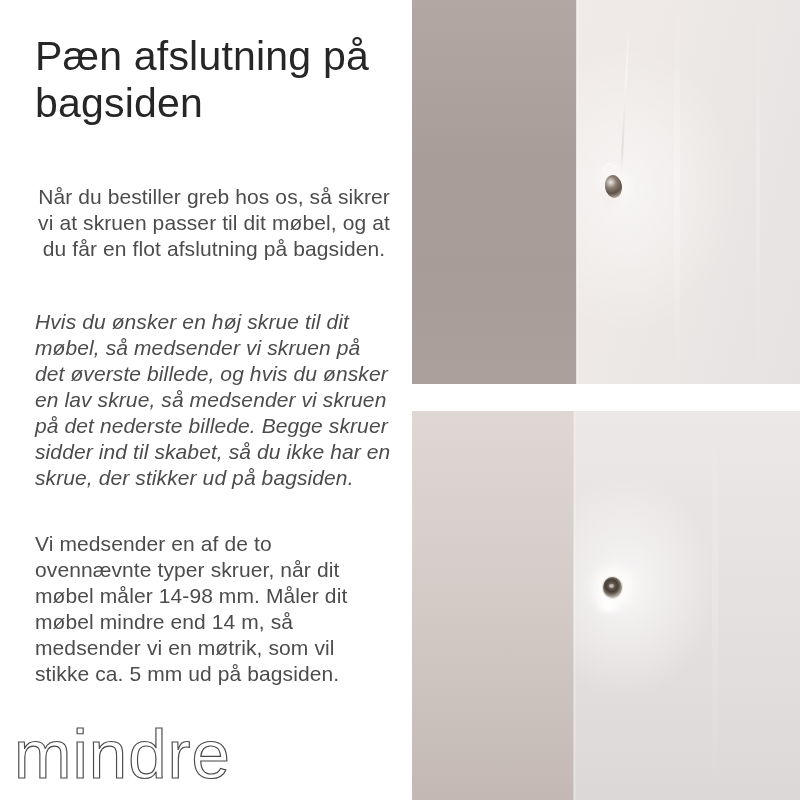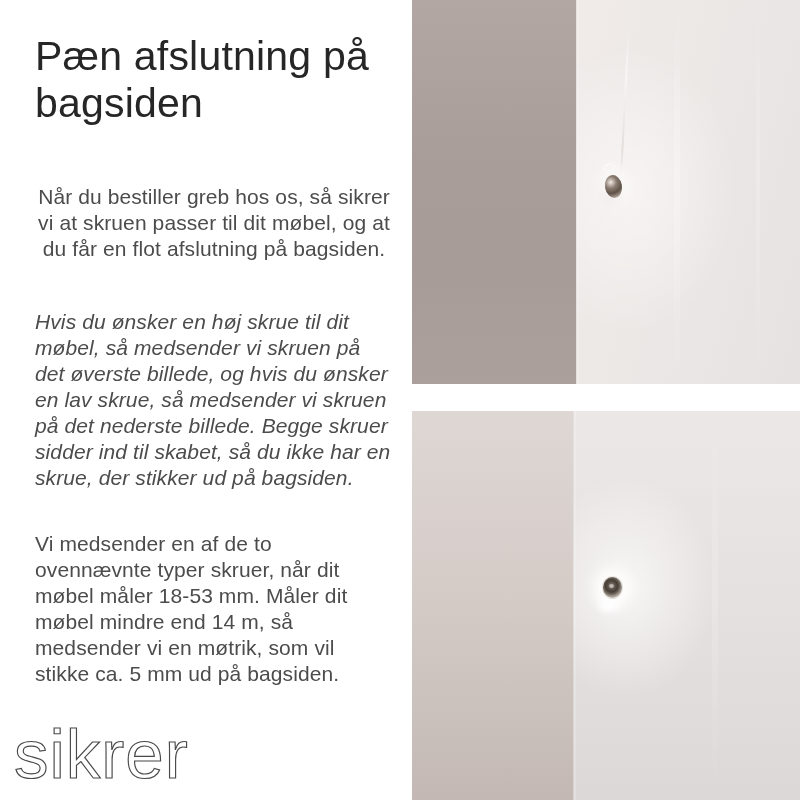--- a/index.html
+++ b/index.html
@@ -132,23 +132,23 @@
 <body>
 
 <div class="page">
 
   <h1 class="title">Pæn afslutning på bagsiden</h1>
 
   <p class="para" id="para-1">Når du bestiller greb hos os, så sikrer vi at skruen passer til dit møbel, og at du får en flot afslutning på bagsiden.</p>
 
   <p class="para" id="para-2">Hvis du ønsker en høj skrue til dit møbel, så medsender vi skruen på det øverste billede, og hvis du ønsker en lav skrue, så medsender vi skruen på det nederste billede. Begge skruer sidder ind til skabet, så du ikke har en skrue, der stikker ud på bagsiden.</p>
 
-  <p class="para" id="para-3">Vi medsender en af de to ovennævnte typer skruer, når dit møbel måler 18-53 mm. Måler dit møbel mindre end 14 m, så medsender vi en møtrik, som vil stikke ca. 5 mm ud på bagsiden.</p>
+  <p class="para" id="para-3">Vi medsender en af de to ovennævnte typer skruer, når dit møbel måler 14-98 mm. Måler dit møbel mindre end 14 m, så medsender vi en møtrik, som vil stikke ca. 5 mm ud på bagsiden.</p>
 
-  <div class="logo">sikrer</div>
+  <div class="logo">mindre</div>
 
   <div class="photo photo-top">
     <div class="panel side-panel"></div>
     <div class="panel back-panel"></div>
     <div class="corner-edge"></div>
     <div class="streak streak-a"></div>
     <div class="streak streak-b"></div>
     <div class="scratch"></div>
     <div class="screw screw-high"></div>
   </div>

